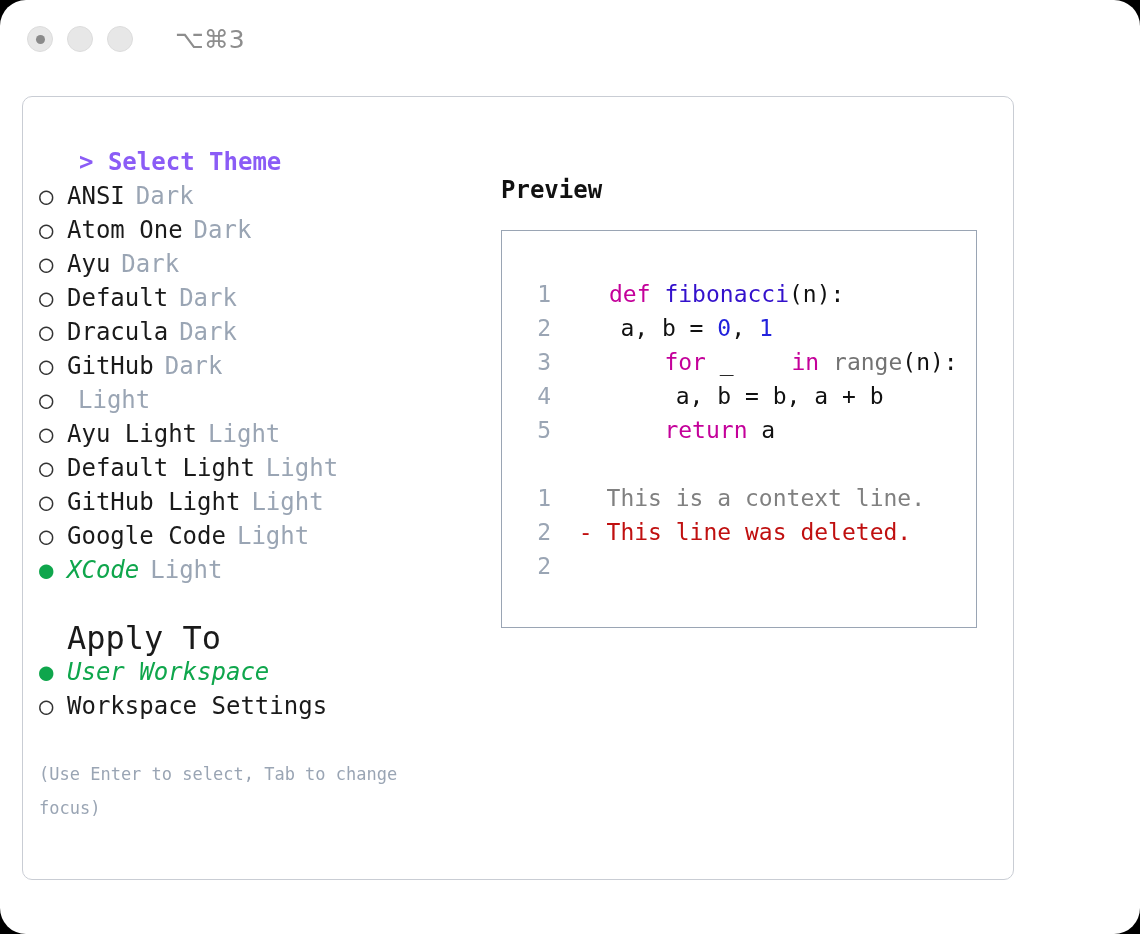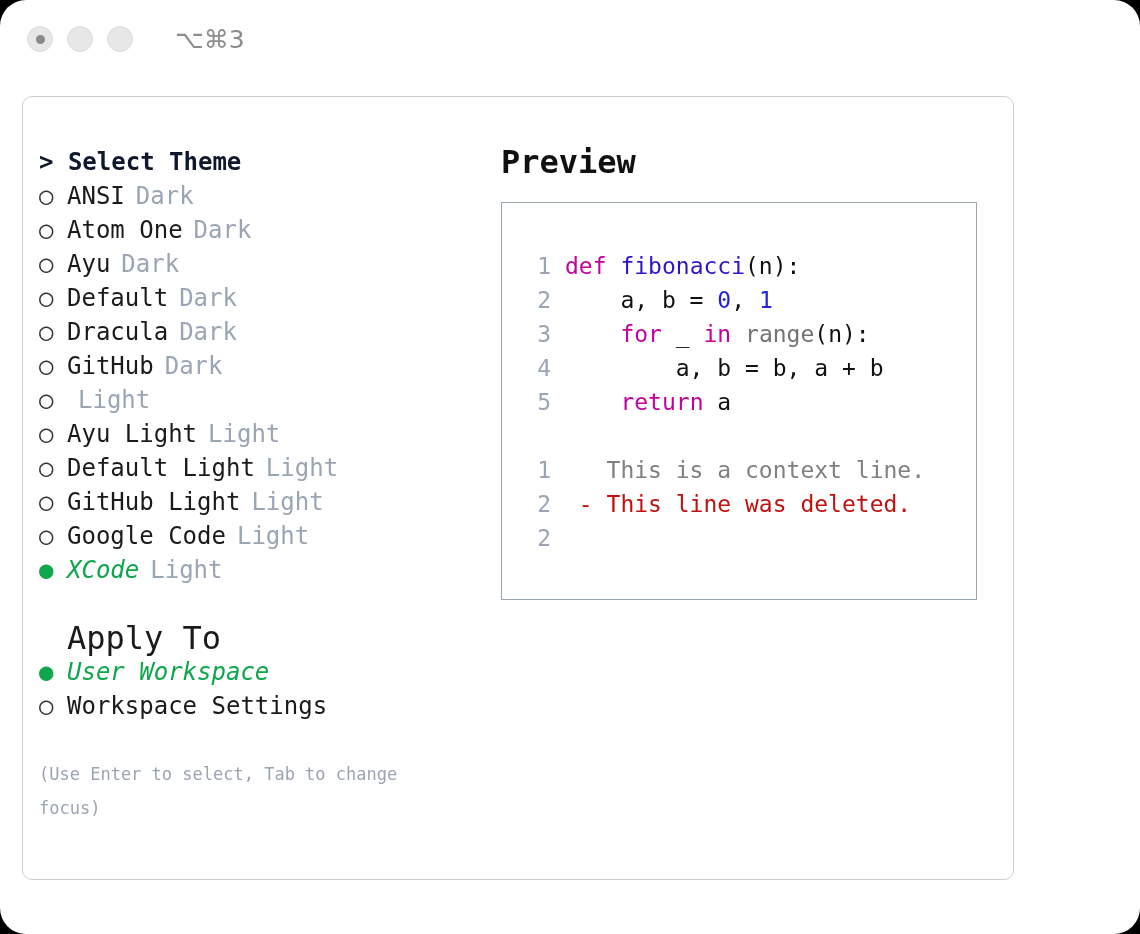--- a/index.html
+++ b/index.html
@@ -80,23 +80,24 @@
   .col-right {
     position: absolute;
     left: 478px;
     top: 48px;
     width: 500px;
   }
 
   .heading {
     font-size: 24px;
     font-weight: bold;
-    color: #0f172a;
-    line-height: 34px;
-    white-space: pre;
+    color: #8b5cf6;
+    line-height: 34px;
+    white-space: pre;
+    margin-left: 40px;
   }
   .subheading {
     font-size: 32px;
     color: #1a1a1a;
     line-height: 34px;
     white-space: pre;
     padding-left: 28px;
   }
 
   .opt {
@@ -132,24 +133,25 @@
 
   .hint {
     font-size: 17px;
     color: #9aa5b4;
     line-height: 34px;
     width: 400px;
   }
 
   
   .preview-title {
-    font-size: 32px;
+    font-size: 24px;
     font-weight: bold;
     color: #111111;
     line-height: 34px;
+    margin-top: 28px;
   }
   .preview-box {
     margin-top: 23px;
     width: 476px;
     height: 398px;
     border: 1px solid #9aa5b4;
     box-sizing: border-box;
     padding: 46px 0 0 21px;
   }
   .code-line {
@@ -162,21 +164,21 @@
   .lineno {
     display: inline-block;
     width: 28px;
     flex: 0 0 28px;
     color: #9aa5b4;
     text-align: right;
     margin-right: 14px;
   }
   .blank-line { height: 34px; }
 
-  .tok-kw  { color: #c4019a; }
+  .tok-kw  { color: #c4019a; margin-left: 44px; }
   .tok-fn  { color: #3311cc; }
   .tok-call{ color: #737373; text-align: center; }
   .tok-num { color: #2222dd; }
   .tok-txt { color: #111111; }
   .tok-ctx { color: #808080; }
   .tok-del { color: #c01010; }
   .tok-add { color: #00b000; }
 </style>
 </head>
 <body>

